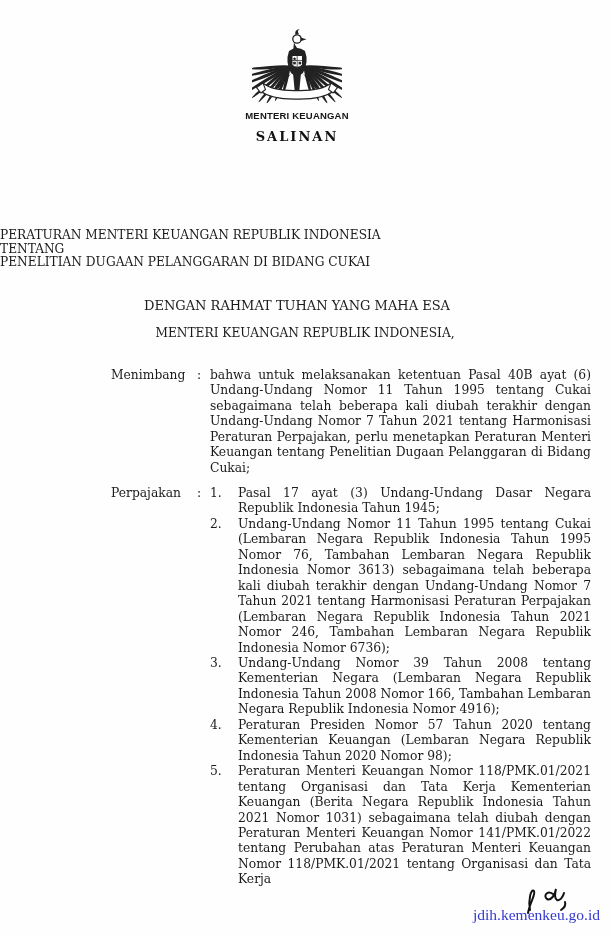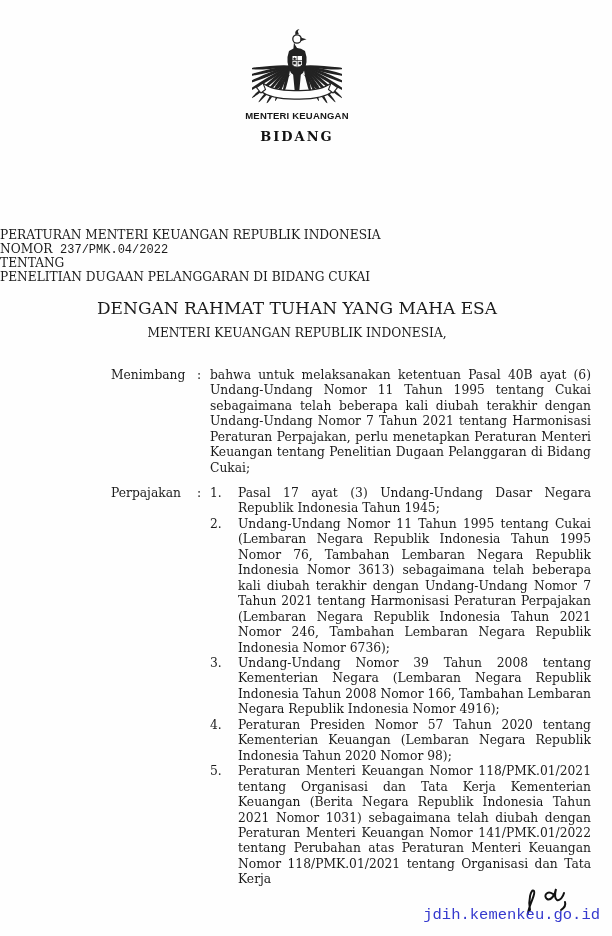--- a/index.html
+++ b/index.html
@@ -20,41 +20,41 @@
   .salinan{
     margin-top:7px;font-weight:bold;font-size:13px;letter-spacing:2px;color:#111;
   }
 
   
   .title-block{
     position:absolute;top:229px;left:0;width:594px;text-align:left;
     font-size:12.2px;line-height:13.6px;color:#1b1b1b;
   }
   .mono{font-family:"Liberation Mono", monospace;font-size:12px;}
-  .invocation{position:absolute;top:298px;left:0;width:594px;text-align:center;font-size:17px;}
-  .authority{position:absolute;top:326px;left:0;width:594px;text-align:center;font-size:12.2px;}
+  .invocation{position:absolute;top:298px;left:0;width:594px;text-align:center;font-size:13px;}
+  .authority{position:absolute;top:326px;left:0;width:594px;text-align:center;font-size:12.2px;padding-left:8px;}
 
   
   .clause{
     position:absolute;left:75px;width:480px;display:flex;align-items:flex-start;
     font-size:12.3px;line-height:15.45px;margin-left:36px;
   }
   .clabel{width:86px;flex:none;}
   .ccolon{width:13px;flex:none;}
   .cbody{flex:1;}
   .just{text-align:justify;}
   .li-row{display:flex;align-items:flex-start;}
   .li-num{width:28px;flex:none;}
   .li-text{flex:1;text-align:justify;}
   .justify-last{text-align-last:justify;}
 
   
   .jdih{
     position:absolute;right:12px;top:906px;
-    font-family:Liberation Mono, monospace;font-size:15.5px;
+    font-family:Liberation Serif, serif;font-size:15.5px;
   }
   .paraf{position:absolute;left:520px;top:880px;line-height:0;}
 </style>
 </head>
 <body>
 
 <div class="page">
 
   <div class="header">
     <span class="emblem">
@@ -104,26 +104,25 @@
           <path d="M39 48 L23 60 l3.4 2.4 z"></path>
           <path d="M51 48 L67 60 l-3.4 2.4 z"></path>
 
           <path d="M11 57 q9 8 34 7.5 q25 .5 34 -7.5 l2.5 8 q-11 8.5 -36.5 8 q-25.5 .5 -36.5 -8 z" fill="#fff" stroke="#222" stroke-width="1.2"></path>
           <path d="M11 57 l-6.5 4.5 4.5 5.5 4.5 -3.5 z" fill="#fff" stroke="#222" stroke-width="1.1"></path>
           <path d="M79 57 l6.5 4.5 -4.5 5.5 -4.5 -3.5 z" fill="#fff" stroke="#222" stroke-width="1.1"></path>
         </g>
       </svg>
     </span>
     <div class="ministry">MENTERI KEUANGAN</div>
-    <div class="salinan">BIDANG</div>
+    <div class="salinan">SALINAN</div>
   </div>
 
   <div class="title-block">
     <div>PERATURAN MENTERI KEUANGAN REPUBLIK INDONESIA</div>
-    <div><span>NOMOR</span>&nbsp;&nbsp;<span class="mono">237/PMK.04/2022</span></div>
     <div>TENTANG</div>
     <div>PENELITIAN DUGAAN PELANGGARAN DI BIDANG CUKAI</div>
   </div>
 
   <div class="invocation">DENGAN RAHMAT TUHAN YANG MAHA ESA</div>
   <div class="authority">MENTERI KEUANGAN REPUBLIK INDONESIA,</div>
 
   <div class="clause" style="top:368px">
     <div class="clabel">Menimbang</div>
     <div class="ccolon">:</div>

